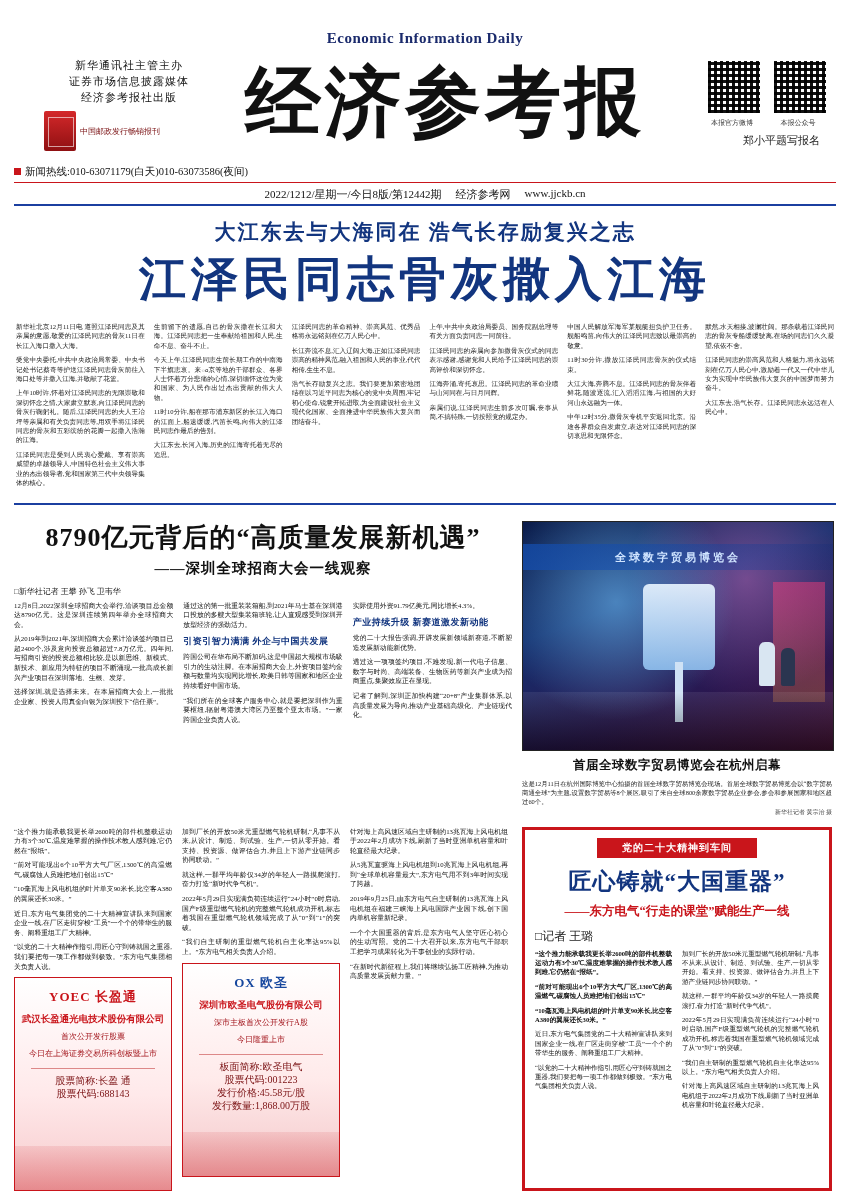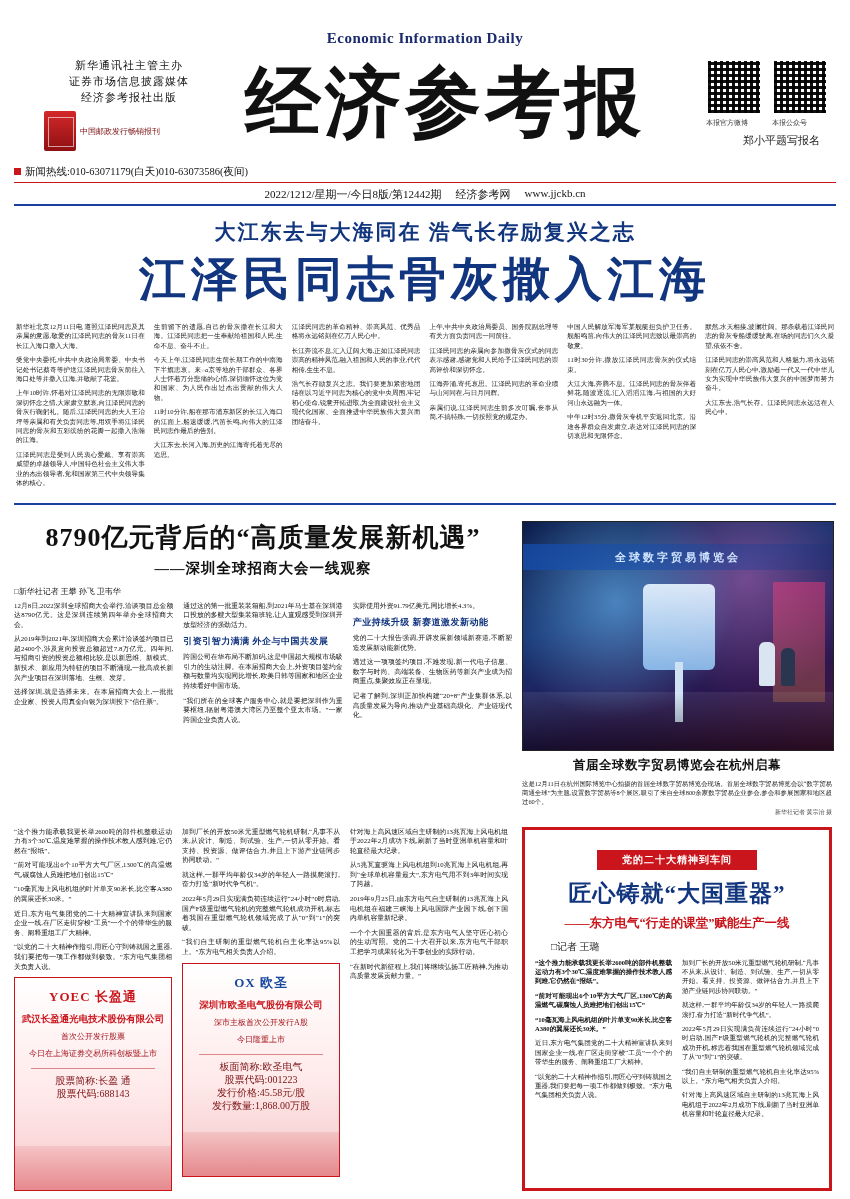--- a/index.html
+++ b/index.html
@@ -48,21 +48,21 @@
     position:absolute;left:196px;top:-2px;width:470px;text-align:center;
     font-family:"Liberation Serif", serif;
     font-weight:bold;
     font-size:76px;
     line-height:106px;
     color:#111;
     letter-spacing:4px;
     white-space:nowrap;
   }
   .mh-right{position:absolute;right:12px;top:8px;display:flex;gap:14px;}
-  .qr{width:52px;}
+  .qr{width:52px;text-align:center;}
   .qr .code{
     width:52px;height:52px;
     background:
       repeating-linear-gradient(0deg,#111 0 3px,#fff 3px 6px),
       repeating-linear-gradient(90deg,#111 0 3px,#fff 3px 6px);
     background-blend-mode:multiply;
     border:2px solid #fff;
   }
   .qr .cap{font-size:7px;margin-top:3px;color:#333;}
   .mh-byline{position:absolute;right:16px;top:82px;font-size:11px;color:#222;}
@@ -177,31 +177,31 @@
     position:absolute;left:0;right:0;bottom:0;height:44px;
     background:linear-gradient(180deg,rgba(201,21,27,.10),rgba(201,21,27,.35));
   }
 
   
   .feature{
     width:310px;border:3px solid #c9151b;padding:8px 10px 6px;box-sizing:border-box;
     background:#fff;
   }
   .feat-tag{
-    display:block;margin:12px auto 8px;width:160px;text-align:center;
+    display:block;margin:0 auto 8px;width:160px;text-align:center;
     background:#c9151b;color:#fff;font-size:10px;font-weight:bold;
     padding:3px 0;letter-spacing:1px;
   }
   .feat-h1{
     text-align:center;font-size:23px;font-weight:bold;color:#12357f;letter-spacing:1px;
   }
   .feat-h2{
     text-align:center;font-size:12.5px;font-weight:bold;color:#c9151b;margin-top:6px;
   }
-  .feat-by{font-size:10px;margin:8px 16px 4px;color:#222;}
+  .feat-by{font-size:12px;margin:8px 0 4px;color:#222;}
   .feat-cols{display:grid;grid-template-columns:1fr 1fr;gap:10px;}
   .feat-cols p{margin:0 0 5px;font-size:6.6px;line-height:9.4px;text-align:justify;}
   .feat-quote{font-weight:bold;}
 </style>
 </head>
 <body>
 
 <div class="page">
 
   <div class="masthead-en">Economic Information Daily</div>

